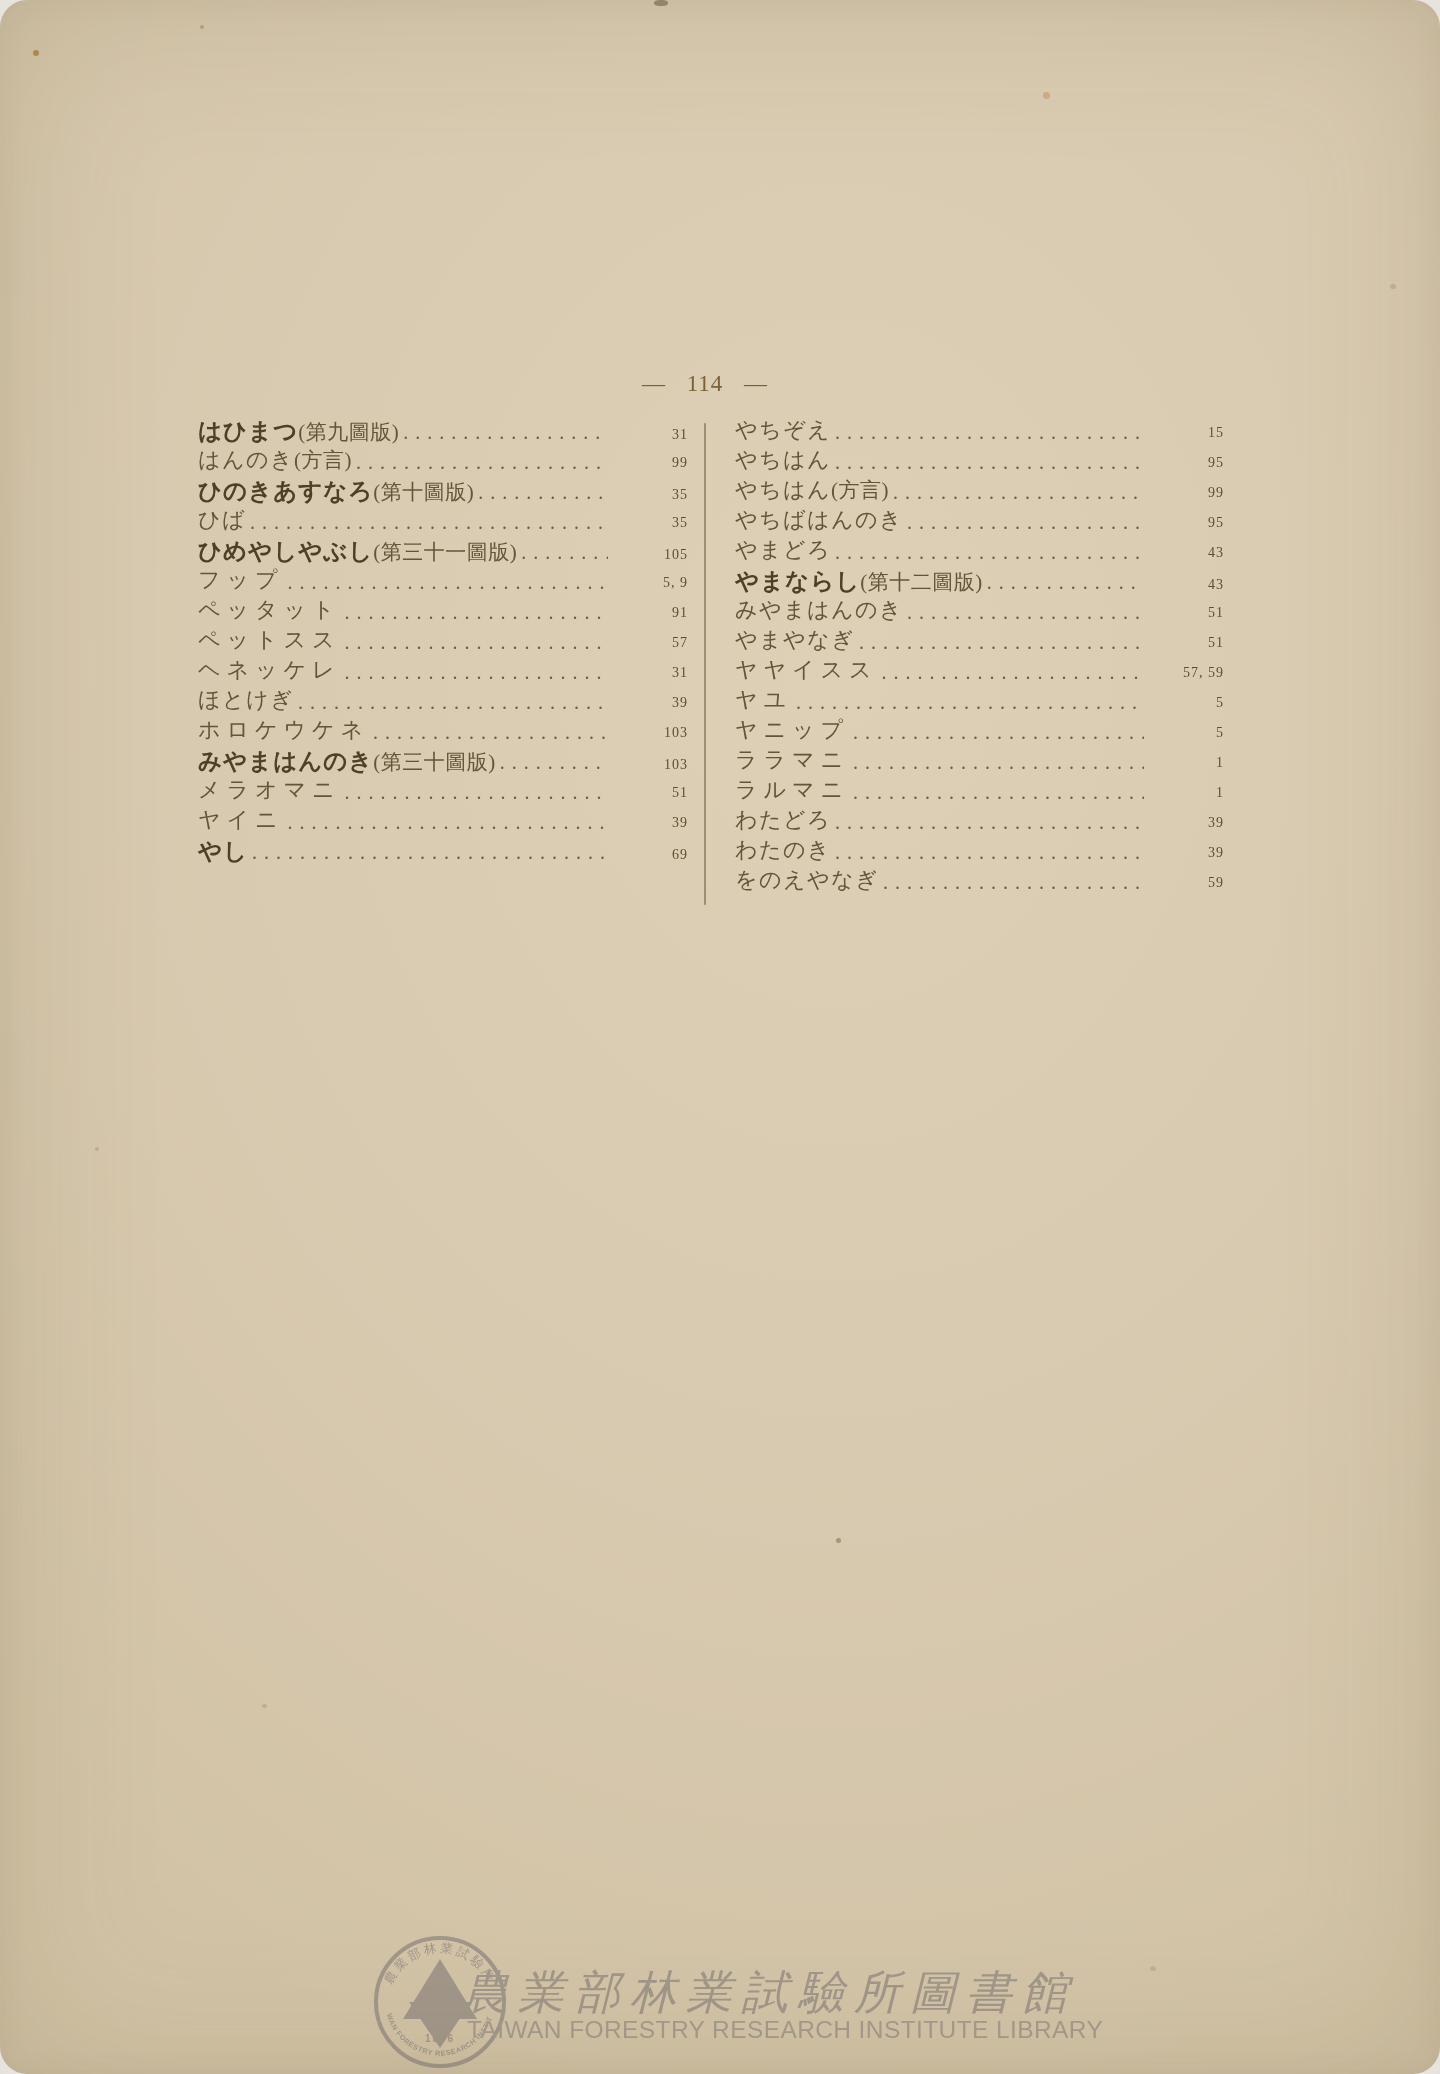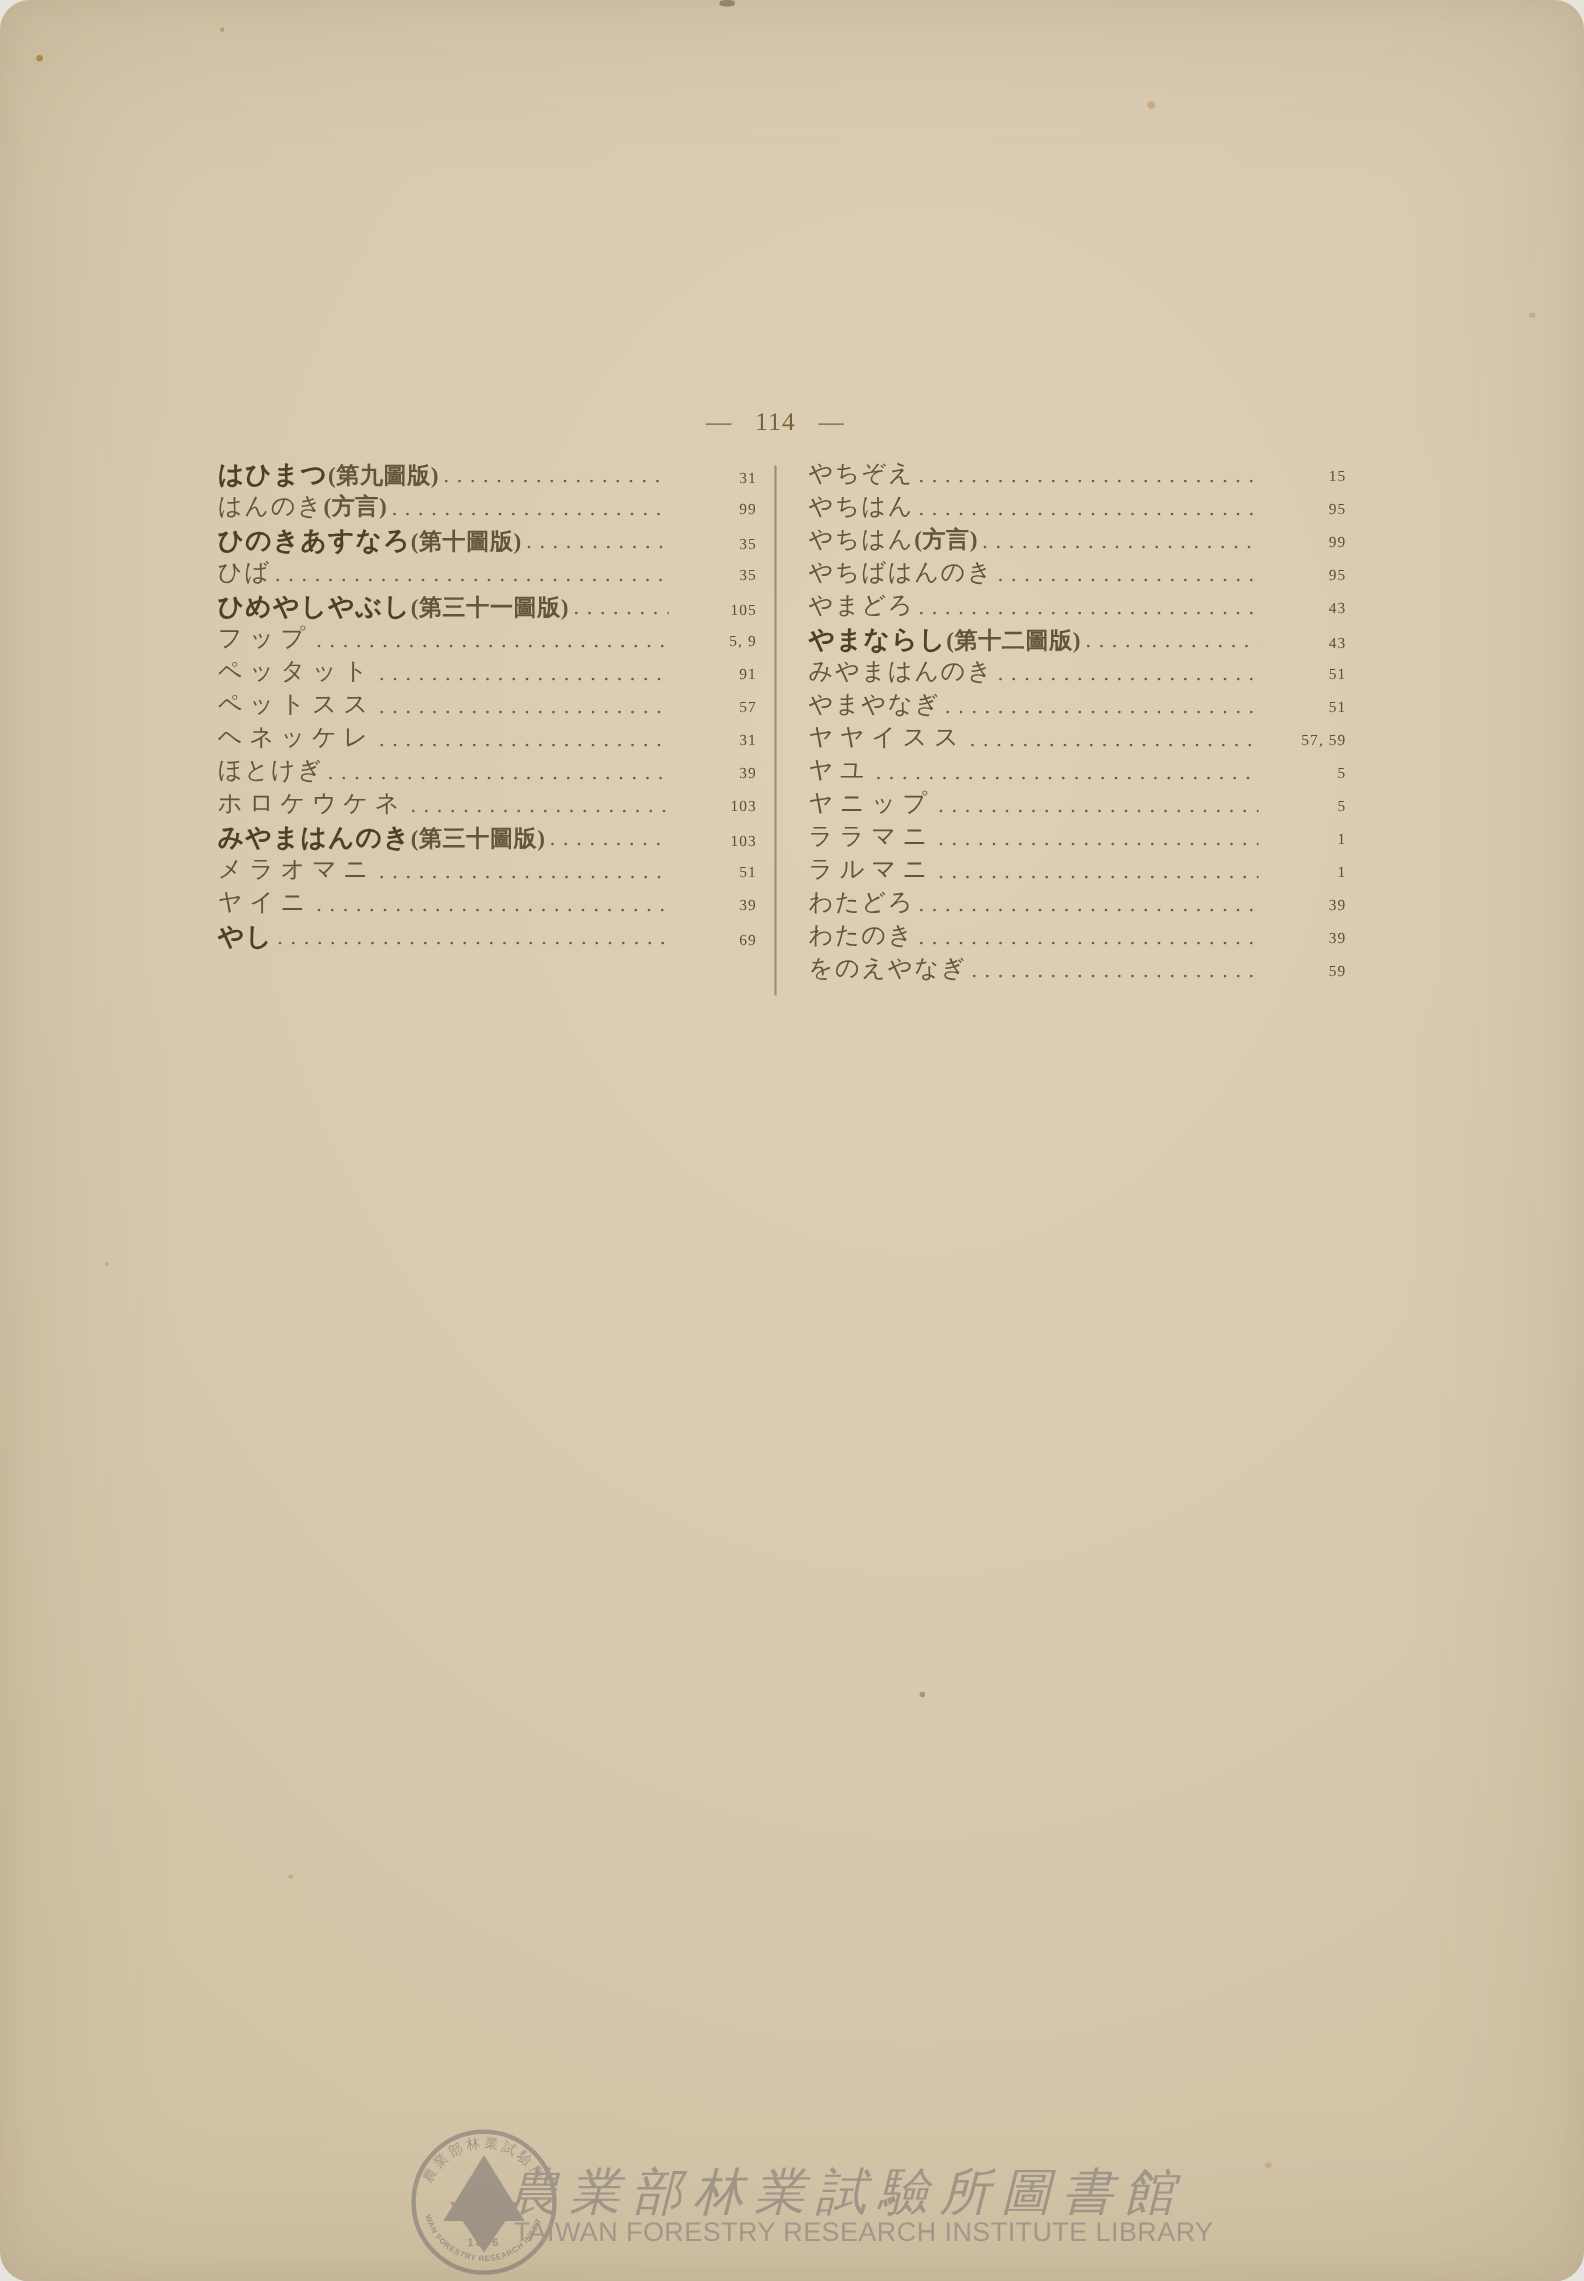--- a/index.html
+++ b/index.html
@@ -39,21 +39,21 @@
   }
   .term{
     font-size:22px;color:#64553a;letter-spacing:1.5px;flex:0 0 auto;
   }
   .term.bold{
     font-weight:700;font-size:23.5px;color:#4e4027;letter-spacing:1px;
     font-family:"Liberation Sans","DejaVu Sans",sans-serif;
   }
   .term.spaced{letter-spacing:6px;}
   .ann{
-    font-size:21px;color:#64553a;letter-spacing:.5px;font-weight:700;flex:0 0 auto;
+    font-size:21px;color:#64553a;letter-spacing:.5px;font-weight:400;flex:0 0 auto;
   }
   .leader{
     flex:1 1 auto;overflow:hidden;height:26px;position:relative;
     margin:0 10px 0 4px;align-self:flex-end;
   }
   .leader::before{
     content:". . . . . . . . . . . . . . . . . . . . . . . . . . . . . . . . . . . . . . . . . . . . . . . . . . . .";
     position:absolute;left:0;bottom:1px;
     font-size:20px;letter-spacing:1px;color:#6f5e41;white-space:nowrap;
   }

